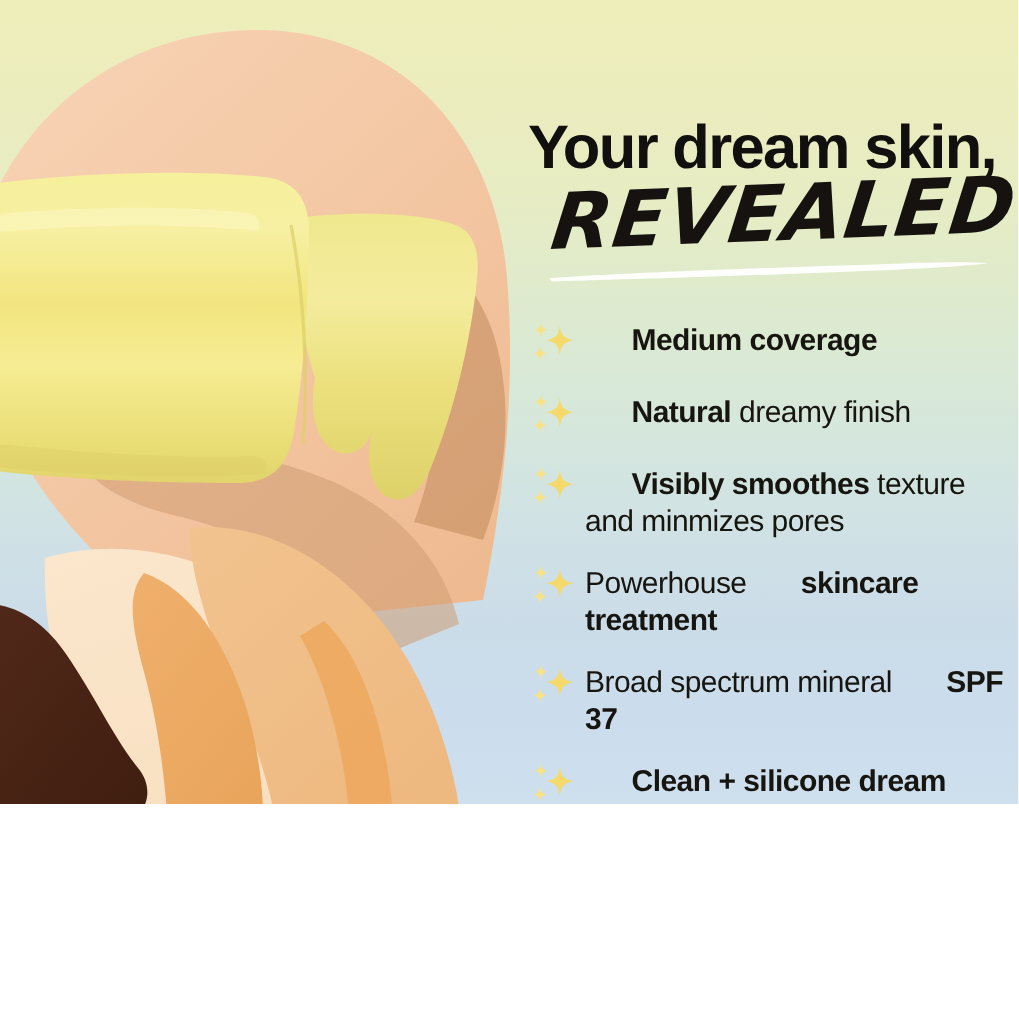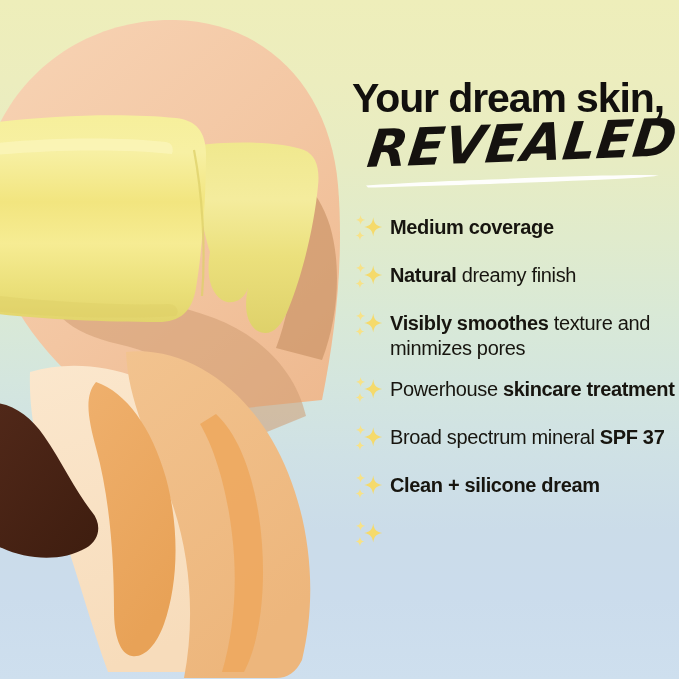--- a/index.html
+++ b/index.html
@@ -8,21 +8,21 @@
   html, body {
     width: 679px;
     height: 679px;
     overflow: hidden;
     font-family: "Liberation Sans", sans-serif;
   }
 
   #canvas {
     position: relative;
     width: 679px;
-    height: 679px;
+    height: 536px;
     overflow: hidden;
     background: linear-gradient(180deg,
         #eeeeba 0%,
         #ecedbe 12%,
         #e7ecc3 24%,
         #e0ebcc 35%,
         #d9e9d6 46%,
         #d4e6de 56%,
         #cfe1e5 67%,
         #cbdce9 78%,
@@ -115,21 +115,21 @@
   .bullet-icon svg { display: block; width: 34px; height: 34px; }
 
   .bullet-text {
     font-family: "Liberation Sans", sans-serif;
     font-size: 20px;
     line-height: 25px;
     color: #17150f;
     letter-spacing: -0.35px;
     padding-top: 3px;
   }
-  .bullet-text .b { font-weight: bold; }
+  .bullet-text .b { font-weight: bold; margin-left: 31px; }
   .bullet-text .r { font-weight: normal; margin-top: 28px; }
 </style>
 </head>
 <body>
 
 <div id="canvas">
 
   <div class="art">
     <svg viewBox="0 0 360 679" xmlns="http://www.w3.org/2000/svg" aria-hidden="true">
       <defs>

